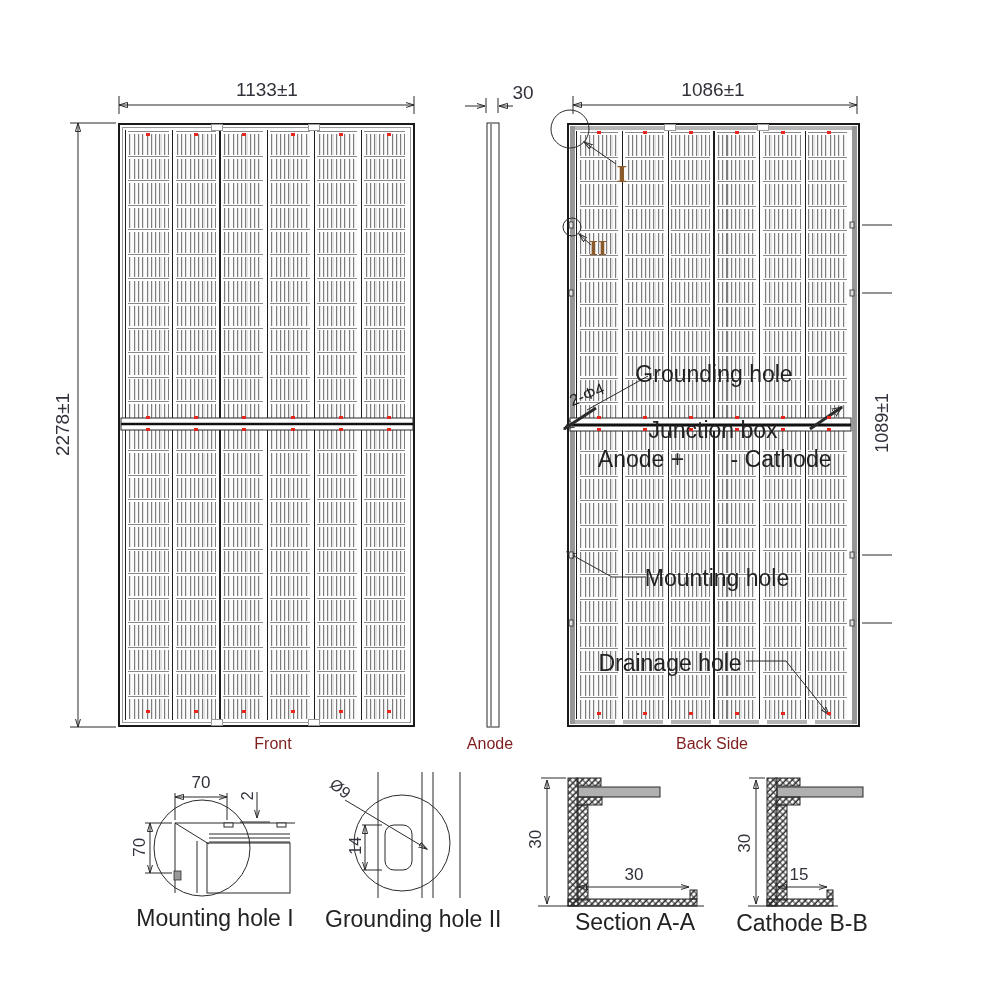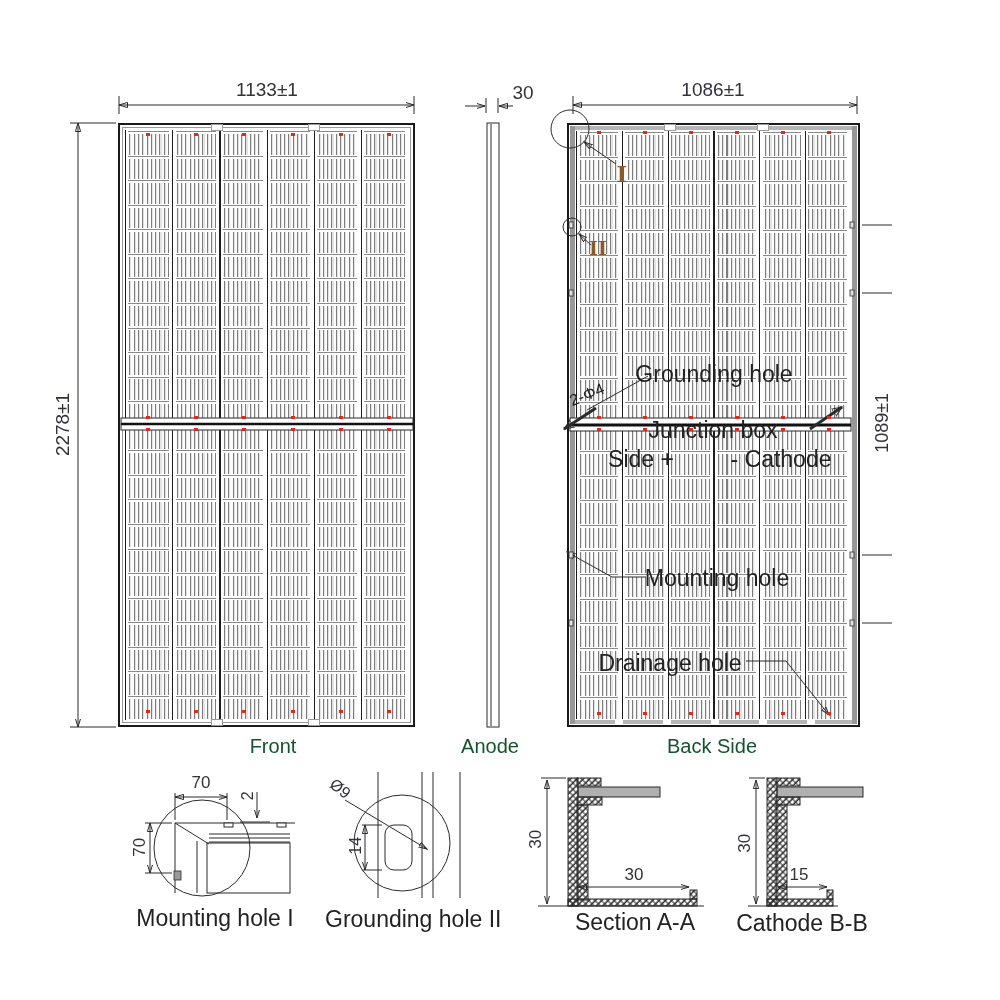--- a/index.html
+++ b/index.html
@@ -34,21 +34,21 @@
   .ov .fw{fill:#fff;}
   .ov .hat{fill:url(#hatch);}
   .ov .gl{fill:#b0b0b0;}
   .ov .hole{fill:#e0e0e0;stroke-width:.8;}
   .ov .slotfill{fill:#999;stroke-width:.8;}
   .ov .thick{stroke-width:3;}
   .ov .mid{stroke:#111;stroke-width:2.5;}
   .ov .midb{stroke:#111;stroke-width:3;}
   
   .t{position:absolute;color:var(--dim);font-size:17px;line-height:1.1;text-align:center;white-space:nowrap;}
-  .lab{color:#14532d;font-size:20px;}
+  .lab{color:#7f1d1d;font-size:16px;}
   .call{color:#222;font-size:23px;}
   .big{font-size:19px;}
   .r{transform:rotate(-90deg);transform-origin:center;}
   .mk{color:var(--brown);font-family:"DejaVu Serif", serif;font-weight:bold;}
 </style>
 </head>
 <body>
 
 <div class="page" style="--red: #e8251f; --brown: #8b5a2b; --line: #2b2b2b; --dim: #32323c;">
 
@@ -286,21 +286,21 @@
   <div class="t r" style="left:823px;top:413px;width:120px;font-size:18px">1089±1</div>
   <div class="t r" style="left:853px;top:413px;width:120px;font-size:18px">1669±1</div>
 
   <div class="t lab" style="left:223px;top:735px;width:100px">Front</div>
   <div class="t lab" style="left:450px;top:735px;width:80px">Anode</div>
   <div class="t lab" style="left:642px;top:735px;width:140px">Back Side</div>
 
   <div class="t call" style="left:634px;top:362px;width:160px">Grounding hole</div>
   <div class="t call" style="left:562px;top:386px;width:50px;font-size:16px;transform:rotate(-22deg)">2-Φ4</div>
   <div class="t call" style="left:643px;top:418px;width:140px">Junction box</div>
-  <div class="t call" style="left:581px;top:447px;width:120px">Side +</div>
+  <div class="t call" style="left:581px;top:447px;width:120px">Anode +</div>
   <div class="t call" style="left:721px;top:447px;width:120px">- Cathode</div>
   <div class="t call" style="left:642px;top:566px;width:150px">Mounting hole</div>
   <div class="t call" style="left:595px;top:651px;width:150px">Drainage hole</div>
   <div class="t mk" style="left:613px;top:161px;width:18px;font-size:23px">I</div>
   <div class="t mk" style="left:587px;top:238px;width:22px;font-size:19px">II</div>
 
   <div class="t call" style="left:135px;top:906px;width:160px">Mounting hole I</div>
   <div class="t call" style="left:325px;top:907px;width:160px">Grounding hole II</div>
   <div class="t call" style="left:565px;top:910px;width:140px">Section A-A</div>
   <div class="t call" style="left:732px;top:911px;width:140px">Cathode B-B</div>

